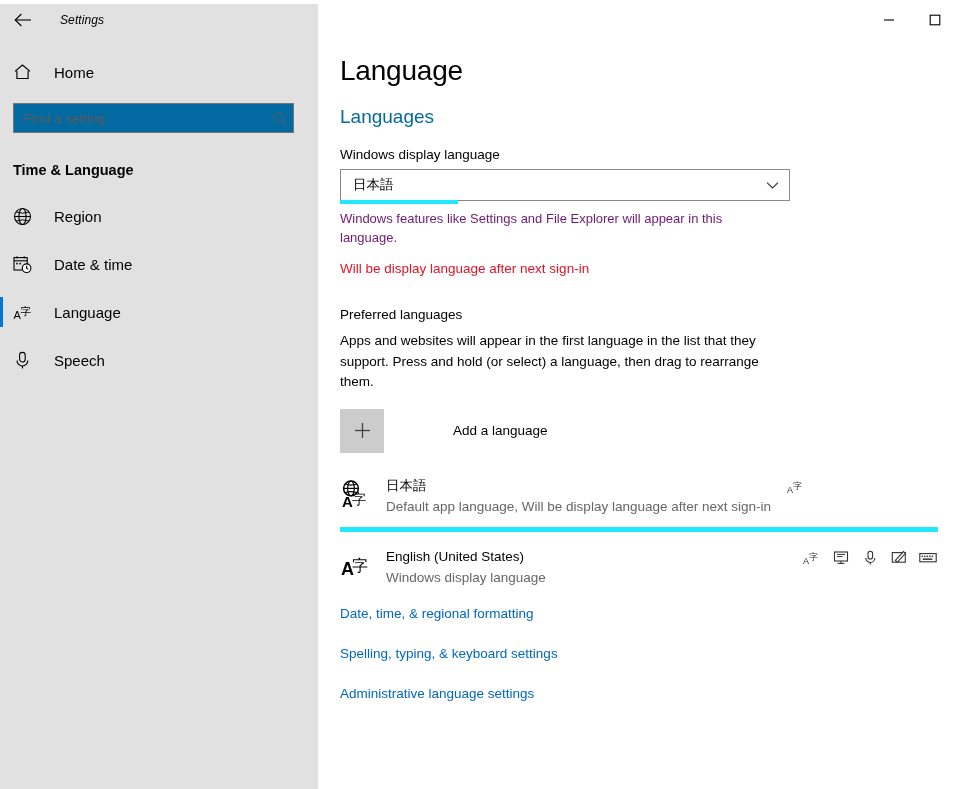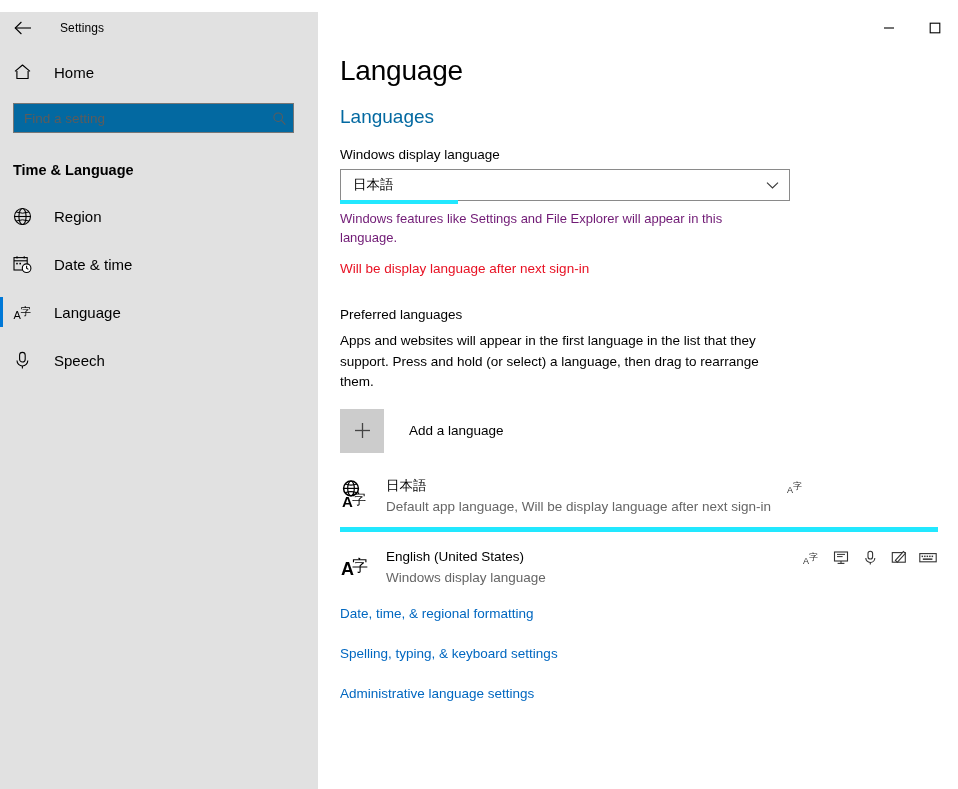--- a/index.html
+++ b/index.html
@@ -17,24 +17,25 @@
     position: relative;
     width: 958px;
     height: 789px;
     background: #ffffff;
     overflow: hidden;
   }
 
   
   .titlebar {
     position: absolute;
-    top: 12px; left: 0;
+    top: 4px; left: 0;
     width: 890px;
     height: 32px;
     z-index: 20;
+    font-style: italic;
   }
   .titlebar-left {
     position: absolute;
     top: 0; left: 0;
     width: 318px;
     height: 32px;
     background: #e1e1e1;
     display: flex;
     align-items: center;
   }
@@ -249,20 +250,21 @@
     color: #000;
     line-height: 20.5px;
   }
 
   .add-row {
     margin: 16px 0 0 22px;
     display: flex;
     align-items: center;
     height: 44px;
     cursor: default;
+    gap: 44px;
   }
   .add-box {
     width: 44px; height: 44px;
     background: #cccccc;
     display: flex; align-items: center; justify-content: center;
   }
   .add-label {
     font-size: 13.5px;
     color: #000;
     margin-left: 25px;

